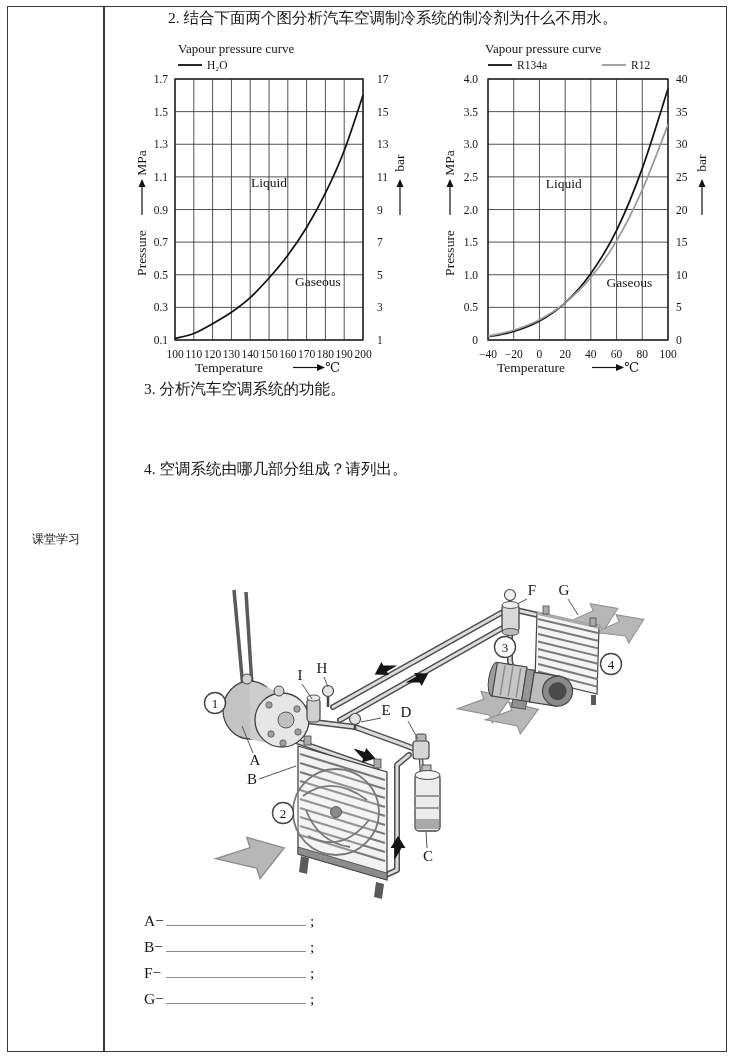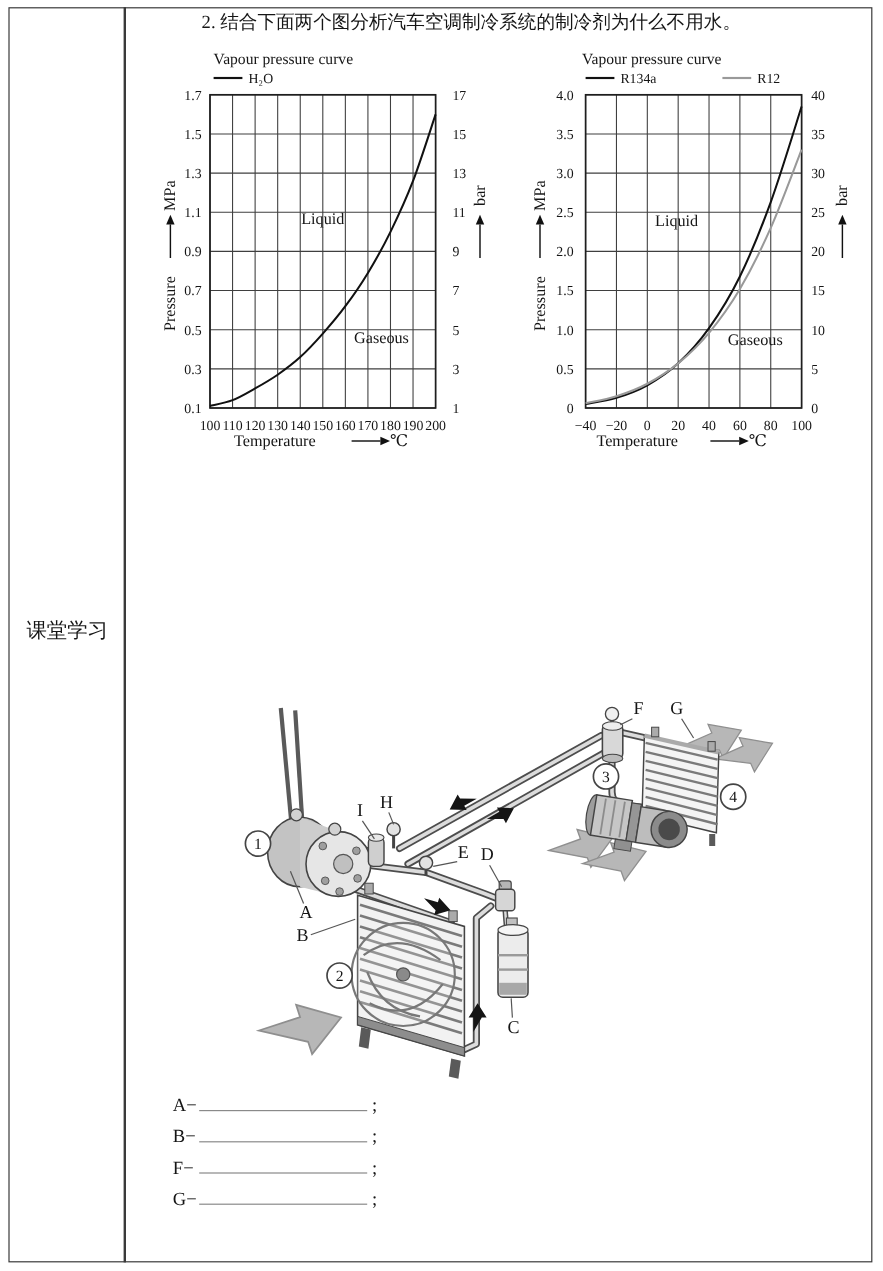--- a/index.html
+++ b/index.html
@@ -1,21 +1,21 @@
 <!DOCTYPE html>
 <html><head>
 <meta charset="utf-8">
 <style>
   html,body{margin:0;padding:0;background:#fff;}
   #page{position:relative;width:736px;height:1059px;background:#fff;overflow:hidden;
         font-family:"Liberation Serif","DejaVu Serif",serif;color:#151515;}
   .frame{position:absolute;left:7px;top:6px;width:720px;height:1046px;
          border:1.5px solid #3a3a3a;box-sizing:border-box;}
   .divider{position:absolute;left:103px;top:6px;width:2px;height:1046px;background:#3a3a3a;}
-  .sidebar-label{position:absolute;left:9px;top:514px;width:94px;text-align:center;font-size:17px;}
+  .sidebar-label{position:absolute;left:9px;top:531px;width:94px;text-align:center;font-size:12px;}
   .q{position:absolute;left:144px;font-size:15.5px;white-space:nowrap;}
   #q2{top:8px;margin-left:24px;} #q3{top:379px;} #q4{top:459px;} #q5{top:505px;} #q6{top:534px;}
   .blank{display:inline-block;width:55px;height:13px;border-bottom:1.2px solid #8a8a8a;}
   .answers{position:absolute;left:144px;top:912px;font-size:15.5px;}
   .arow{height:18px;margin-bottom:8px;}
   .aletter{display:inline-block;min-width:22px;}
   .aline{display:inline-block;width:140px;height:13px;border-bottom:1.2px solid #8a8a8a;}
   .asep{margin-left:4px;}
   svg{position:absolute;overflow:visible;}
   #chart1{left:120px;top:38px;} #chart2{left:440px;top:38px;} #diagram{left:150px;top:568px;}
@@ -181,20 +181,22 @@
         <line x1="-6" y1="0" x2="22" y2="0" stroke="#111" stroke-width="1.2"></line>
         <polygon points="22,-3.5 30,0 22,3.5" fill="#111"></polygon>
         <text x="46" y="4" text-anchor="middle" class="alabel">bar</text>
       </g>
       <text x="57" y="334" class="alabel">Temperature</text>
       <line x1="152" y1="329.5" x2="176" y2="329.5" stroke="#111" stroke-width="1.2"></line>
       <polygon points="176,326 184,329.5 176,333" fill="#111"></polygon>
       <text x="184" y="334" class="alabel">℃</text>
     </svg>
 
+  <div class="q" id="q3">3. 分析汽车空调系统的功能。</div>
+  <div class="q" id="q4">4. 空调系统由哪几部分组成？请列出。</div>
 
 
 
   <svg id="diagram" width="560" height="345" viewBox="0 0 560 345">
     <defs>
       <g id="barr">
           <polygon points="-11,-3.5 1,-3.5 1,-7.5 13,0 1,7.5 1,3.5" fill="#151515"></polygon>
         </g>
       <g id="garr">
           <polygon points="-18,-6 2,-6 2,-12 20,0 2,12 2,6" fill="#b7b7b7" stroke="#8f8f8f" stroke-width="0.8"></polygon>

